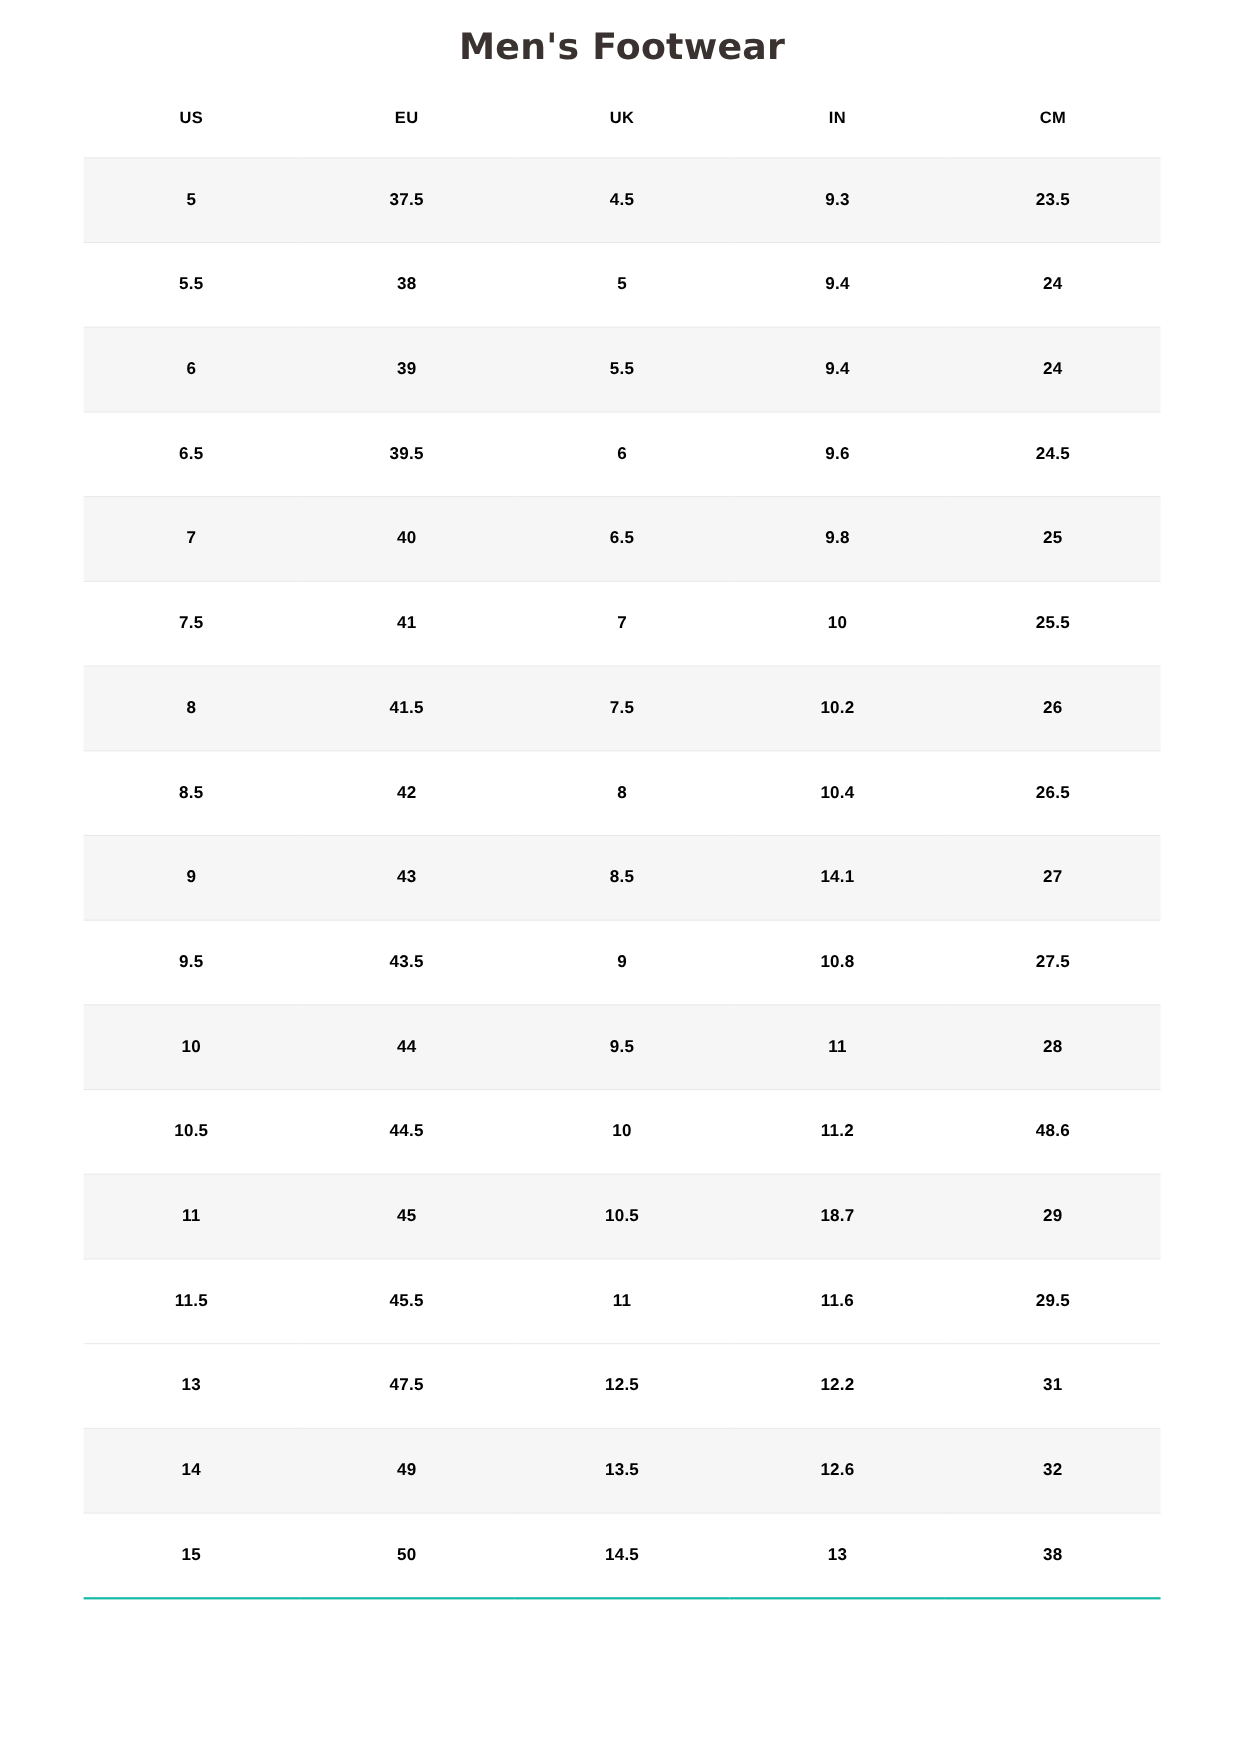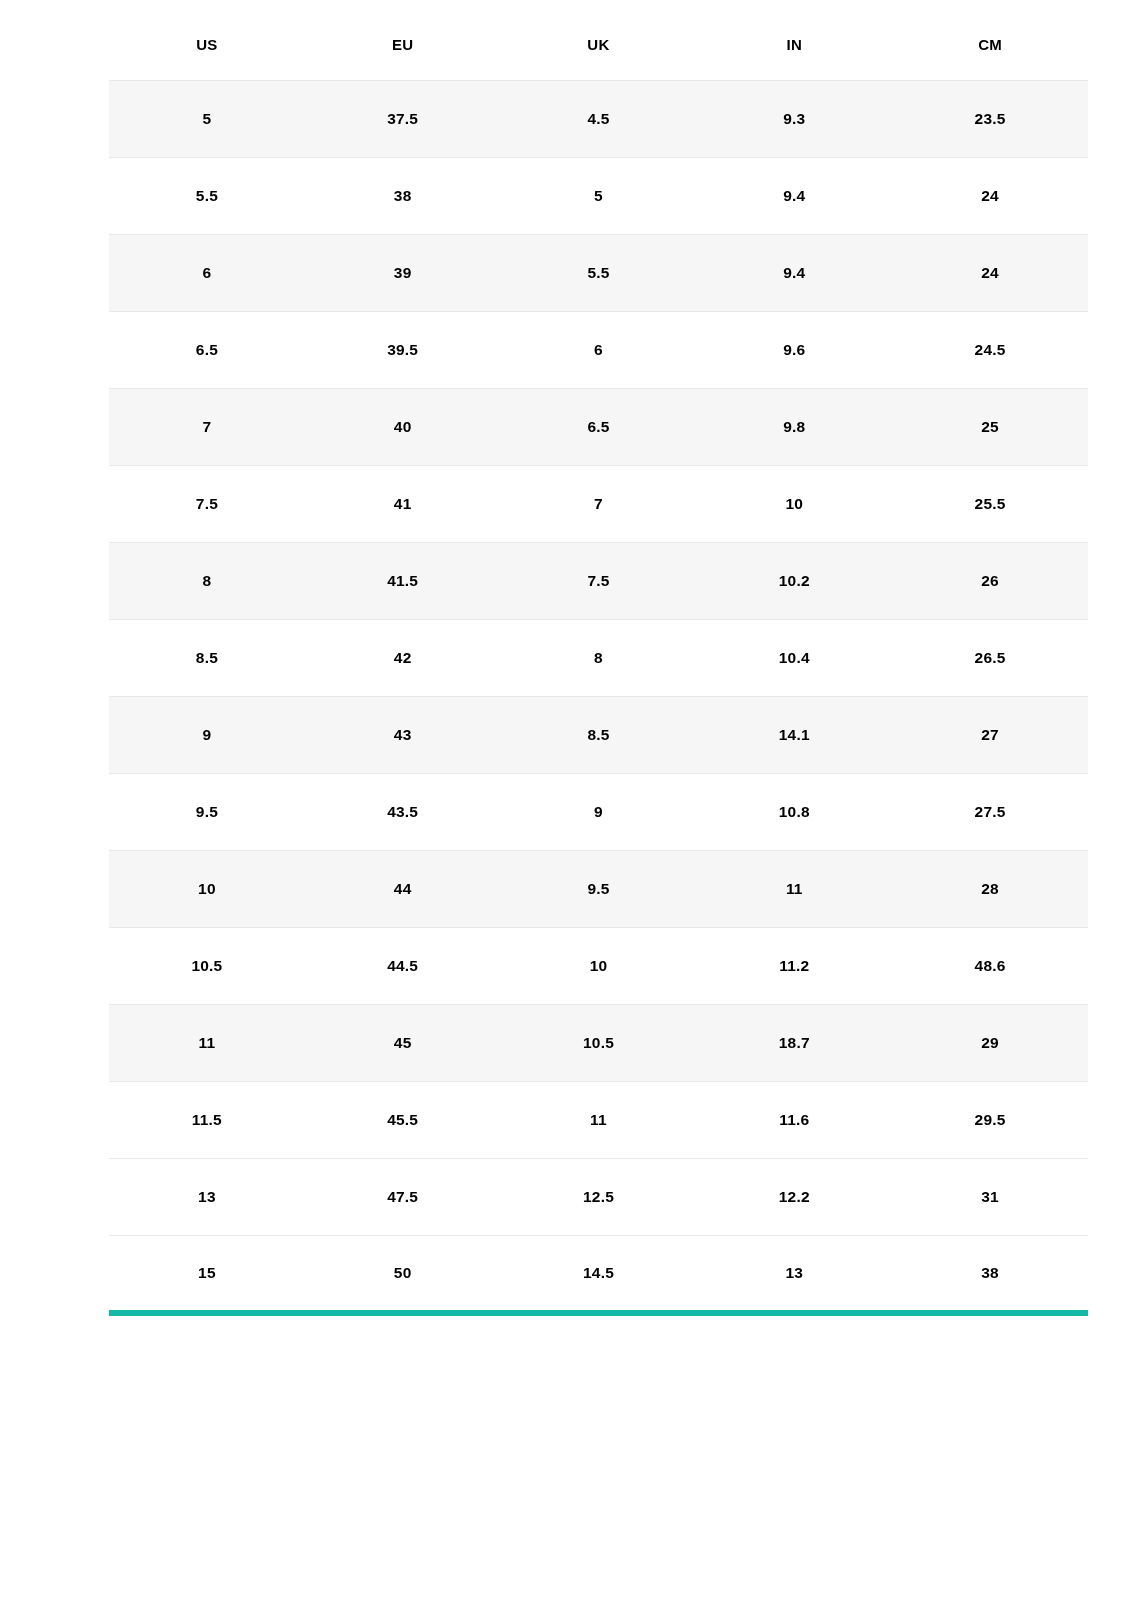--- a/index.html
+++ b/index.html
@@ -30,21 +30,20 @@
     font-size: 33px;
     font-weight: bold;
     letter-spacing: 0.2px;
     color: #3a3230;
     line-height: 1.25;
   }
 
   .table-wrap {
     margin-top: 22px;
     padding: 0 75px 0 76px;
-    margin-left: 33px;
   }
 
   table.size-table {
     width: 979px;
     border-collapse: collapse;
     table-layout: fixed;
   }
 
   table.size-table col { width: 20%; }
 
@@ -74,28 +73,29 @@
 
   tbody tr.row-alt td {
     background: #f6f6f6;
   }
 
   tbody tr.row-plain td {
     background: #ffffff;
   }
 
   tbody tr:last-child td {
-    border-bottom: 6px solid #14b8a6;
+    border-bottom: 2px solid #14b8a6;
   }
 </style>
 </head>
 <body>
 
 <div class="page">
 
+  <h1 class="chart-title">Men's Footwear</h1>
 
   <div class="table-wrap">
     <table class="size-table">
       <colgroup>
         <col>
           <col>
           <col>
           <col>
           <col>
       </colgroup>
@@ -224,20 +224,27 @@
 
 
         <tr class="row-plain">
           <td>13</td>
           <td>47.5</td>
           <td>12.5</td>
           <td>12.2</td>
           <td>31</td>
         </tr>
 
+        <tr class="row-alt">
+          <td>14</td>
+          <td>49</td>
+          <td>13.5</td>
+          <td>12.6</td>
+          <td>32</td>
+        </tr>
 
         <tr class="row-plain">
           <td>15</td>
           <td>50</td>
           <td>14.5</td>
           <td>13</td>
           <td>38</td>
         </tr>
 
       </tbody>

